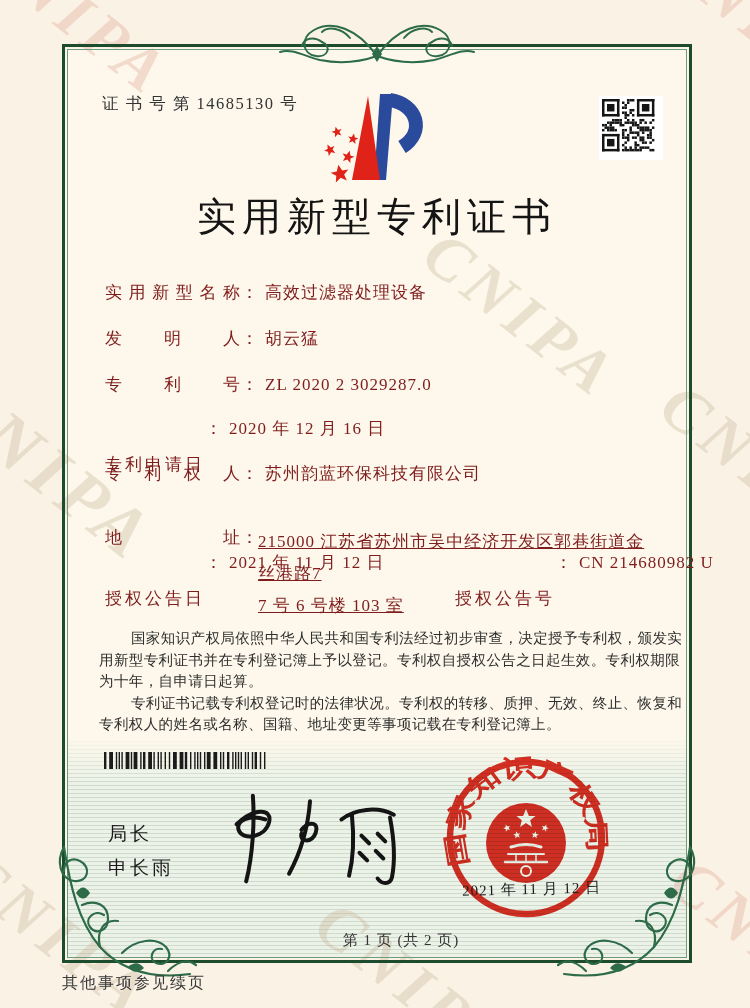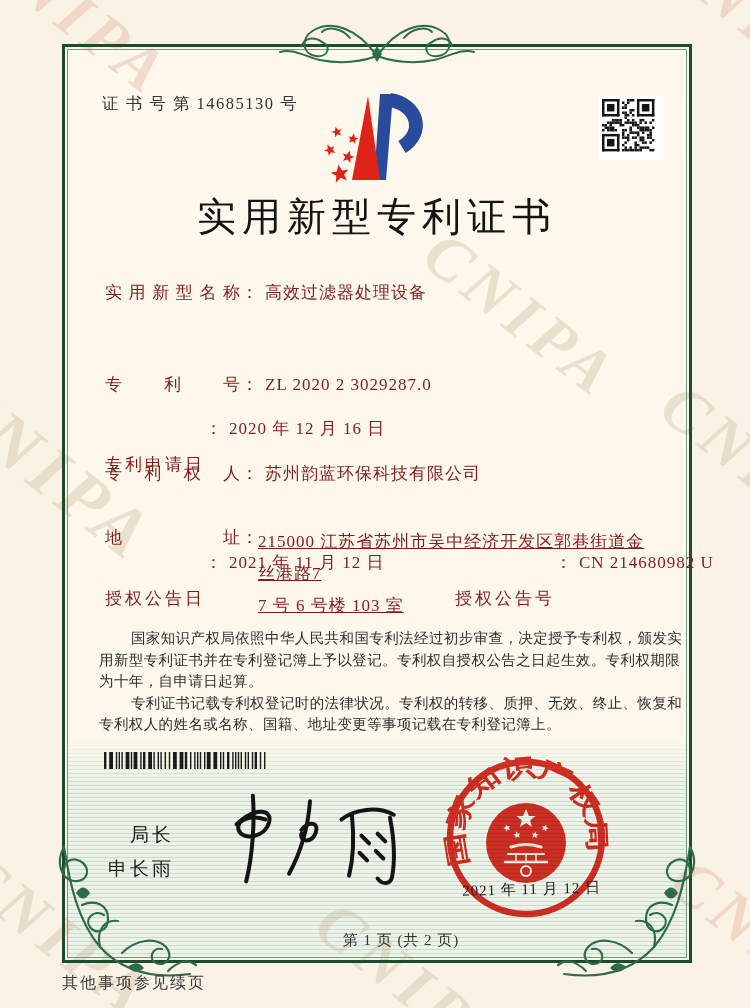--- a/index.html
+++ b/index.html
@@ -52,22 +52,22 @@
   .fvalue{ letter-spacing:1px; }
   .addr-val{ position:absolute; left:153px; top:0; width:400px; line-height:32px;text-decoration:underline; }
   .pair2{ position:absolute; left:350px; top:0; white-space:nowrap; }
   
   .body-text{ position:absolute; z-index:5; left:99px; top:582px; width:588px;
     font-size:14.5px; line-height:21.5px; letter-spacing:0.4px; color:#2e2e2e;margin-top:46px; }
   .body-text p{ margin:0; text-indent:2.2em; }
   
   .barcode{ position:absolute; z-index:5; left:104px; top:752px; }
   .signer{ position:absolute; z-index:5; left:108px; top:818px;
-    font-family:Liberation Sans, sans-serif;
-    font-size:19px; letter-spacing:3px; color:#1a1a1a; line-height:34px;text-align:right; }
+    font-family:Liberation Mono, monospace;
+    font-size:19px; letter-spacing:3px; color:#1a1a1a; line-height:34px; }
   .signature{ position:absolute; z-index:6; left:210px; top:786px; }
   .seal{ position:absolute; z-index:5; left:441px; top:753px; opacity:0.93; mix-blend-mode:multiply; }
   .seal-date{ position:absolute; z-index:6; left:462px; top:880px; font-size:15px;
     letter-spacing:1px; color:#1c1c1c; transform:rotate(-1.5deg); white-space:nowrap; }
   .page-info{ position:absolute; z-index:5; left:62px; top:931px; width:630px;
     text-align:center; font-size:15px; color:#333; letter-spacing:1px;padding-left:24px; }
   .cont-note{ position:absolute; z-index:5; left:62px; top:973px; width:630px;
     font-size:16px; color:#3a3a3a; letter-spacing:2px; }
 </style>
 </head>
@@ -284,20 +284,23 @@
         <rect x="16.259999999999998" y="37.94" width="2.71" height="18.97" fill="#151515"></rect>
         <rect x="5.42" y="43.36" width="8.129999999999999" height="8.129999999999999" fill="#151515"></rect>
       </g>
   </svg>
 
   <div class="title">实用新型专利证书</div>
 
   <div class="frow" style="top:281px;">
     <span class="flabel">实用新型名称</span><span class="fcolon">：</span><span class="fvalue">高效过滤器处理设备</span>
   </div>
+  <div class="frow" style="top:327px;">
+    <span class="flabel">发明人</span><span class="fcolon">：</span><span class="fvalue">胡云猛</span>
+  </div>
   <div class="frow" style="top:373px;">
     <span class="flabel">专利号</span><span class="fcolon">：</span><span class="fvalue">ZL 2020 2 3029287.0</span>
   </div>
   <div class="frow" style="top:417px;">
     <span class="flabel nojust">专利申请日</span><span class="fcolon">：</span><span class="fvalue">2020 年 12 月 16 日</span>
   </div>
   <div class="frow" style="top:462px;">
     <span class="flabel">专利权人</span><span class="fcolon">：</span><span class="fvalue">苏州韵蓝环保科技有限公司</span>
   </div>
   <div class="frow" style="top:506px; height:48px;margin-top:20px;">

